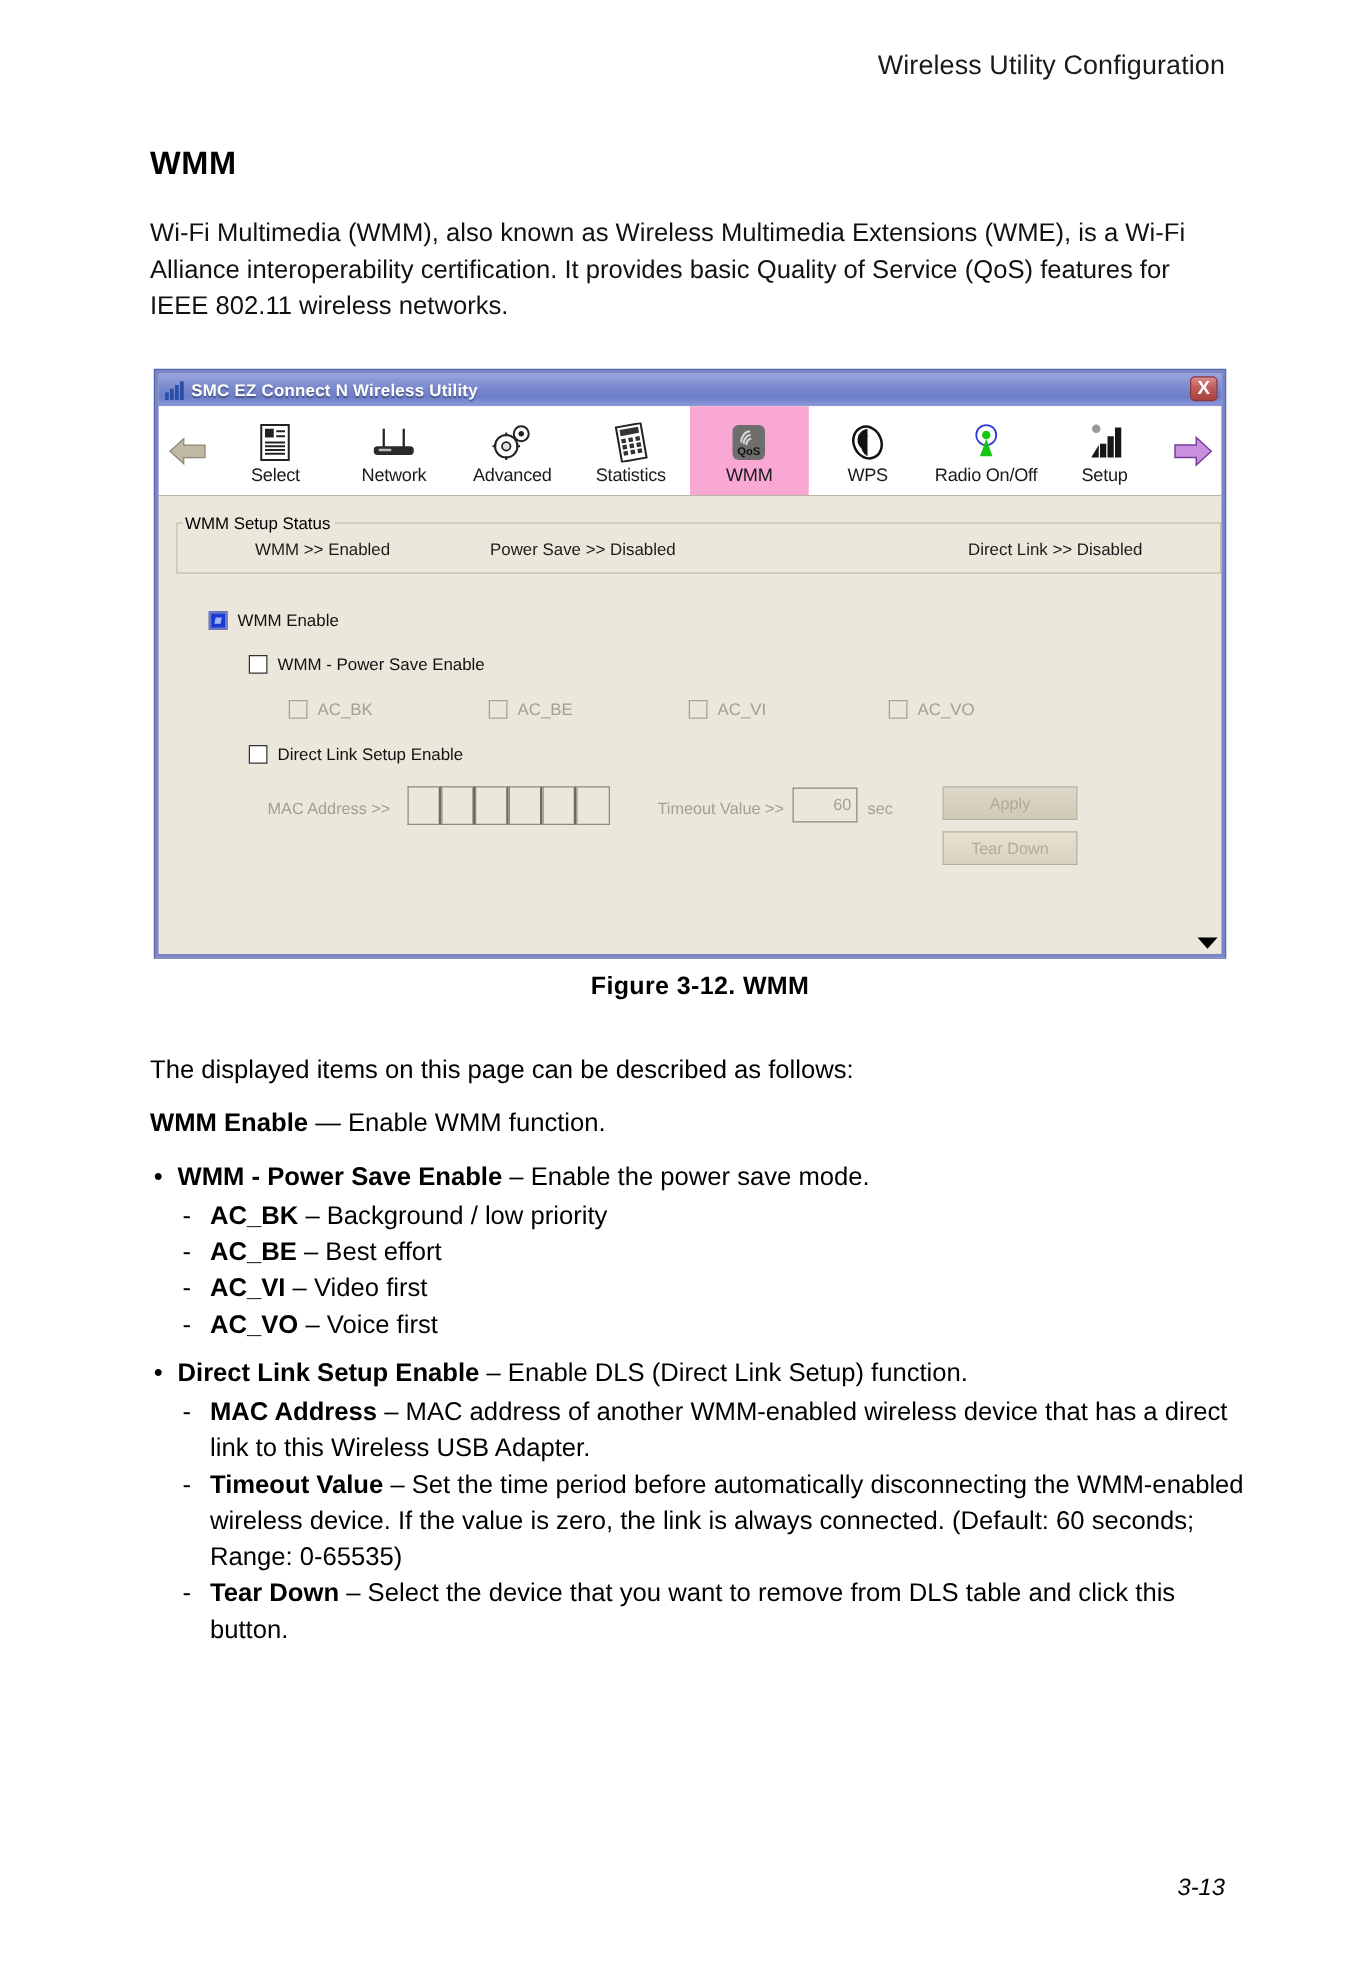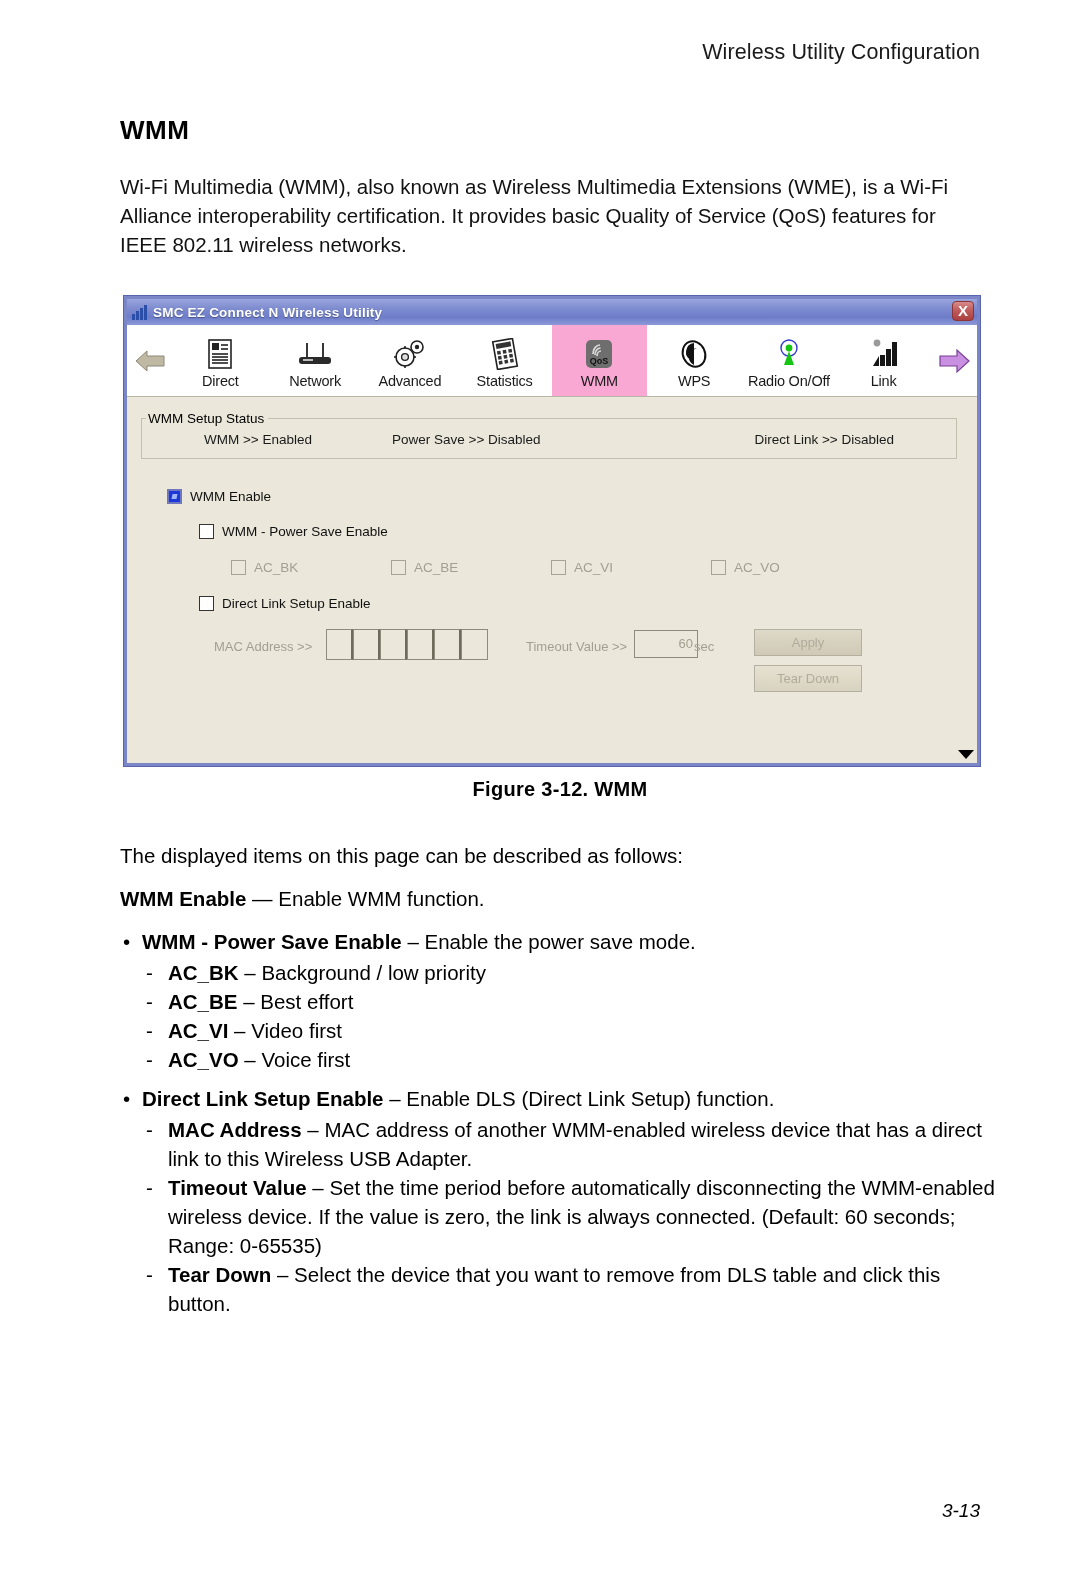--- a/index.html
+++ b/index.html
@@ -193,21 +193,21 @@
     color: #1a1a1a;
     letter-spacing: -0.2px;
     white-space: nowrap;
   }
 
   
   .panel {
     position: relative;
     height: calc(100% - 26px - 72px);
     background: #ebe7da;
-    padding: 10px 20px 0 14px;
+    padding: 10px 0 0 14px;
   }
 
   fieldset.status-box {
     border: 1px solid #c3bfae;
     border-radius: 0;
     margin: 4px 0 0 0;
     padding: 0;
     height: 48px;
     position: relative;
   }
@@ -275,21 +275,21 @@
     background: #ebe7da;
   }
   .mac-boxes .mb:last-child { border-right: 1px solid #8e8a7c; }
 
   .to-label {
     position: absolute; left: 312px; top: 10px;
     font-size: 13px; color: #a39f92; white-space: nowrap;
   }
   .to-input {
     position: absolute; left: 420px; top: 1px;
-    width: 64px; height: 28px;
+    width: 52px; height: 28px;
     border: 1px solid #8e8a7c;
     background: #ebe7da;
     font-size: 13px;
     color: #a39f92;
     text-align: right;
     padding-right: 4px;
     line-height: 26px;
   }
   .to-unit {
     position: absolute; left: 480px; top: 10px;
@@ -418,21 +418,21 @@
             <g stroke="#222" stroke-width="1.6">
               <line x1="14" y1="7" x2="21" y2="7"></line>
               <line x1="14" y1="11" x2="21" y2="11"></line>
               <line x1="5" y1="16" x2="21" y2="16"></line>
               <line x1="5" y1="19" x2="21" y2="19"></line>
               <line x1="5" y1="22" x2="21" y2="22"></line>
               <line x1="5" y1="25" x2="21" y2="25"></line>
             </g>
           </svg>
         </span>
-        <span class="label">Direct</span>
+        <span class="label">Select</span>
       </div>
 
       <div class="tab">
         <span class="glyph">
           <svg width="40" height="32" viewBox="0 0 40 32">
             <line x1="12" y1="20" x2="12" y2="5" stroke="#222" stroke-width="1.8"></line>
             <line x1="28" y1="20" x2="28" y2="5" stroke="#222" stroke-width="1.8"></line>
             <rect x="4" y="19" width="32" height="7" rx="3" fill="#2a2a2a"></rect>
             <rect x="8" y="21" width="10" height="2" fill="#bbb"></rect>
           </svg>
@@ -522,21 +522,21 @@
       <div class="tab">
         <span class="glyph">
           <svg width="32" height="32" viewBox="0 0 32 32">
             <circle cx="9" cy="5" r="3.4" fill="#9a9a9a"></circle>
             <polygon points="5,28 11,18 11,28" fill="#161616"></polygon>
             <rect x="12" y="17" width="5" height="11" fill="#161616"></rect>
             <rect x="18" y="11" width="5" height="17" fill="#161616"></rect>
             <rect x="24" y="4" width="5" height="24" fill="#161616"></rect>
           </svg>
         </span>
-        <span class="label">Link</span>
+        <span class="label">Setup</span>
       </div>
 
     </div>
 
     <div class="nav-arrow">
       <svg width="32" height="28" viewBox="0 0 32 28" aria-hidden="true">
         <polygon points="31,14 19,3 19,9 2,9 2,19 19,19 19,25" fill="#c98fe0" stroke="#7a3f96" stroke-width="1.2"></polygon>
       </svg>
     </div>
   </div>

